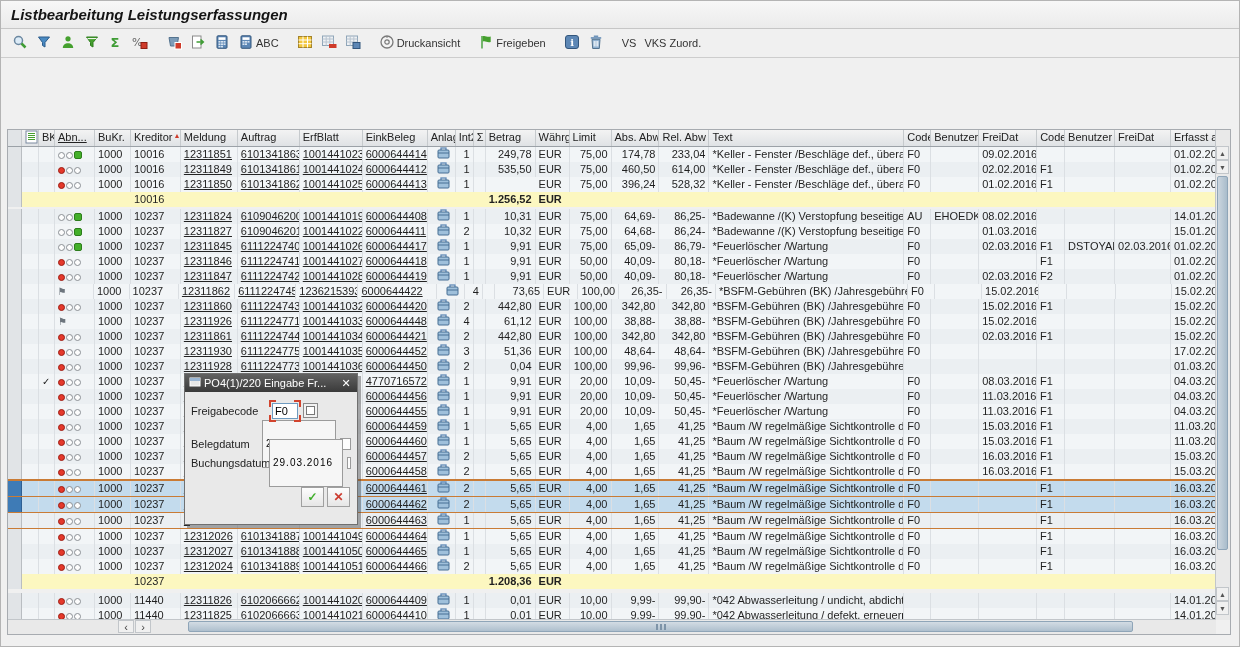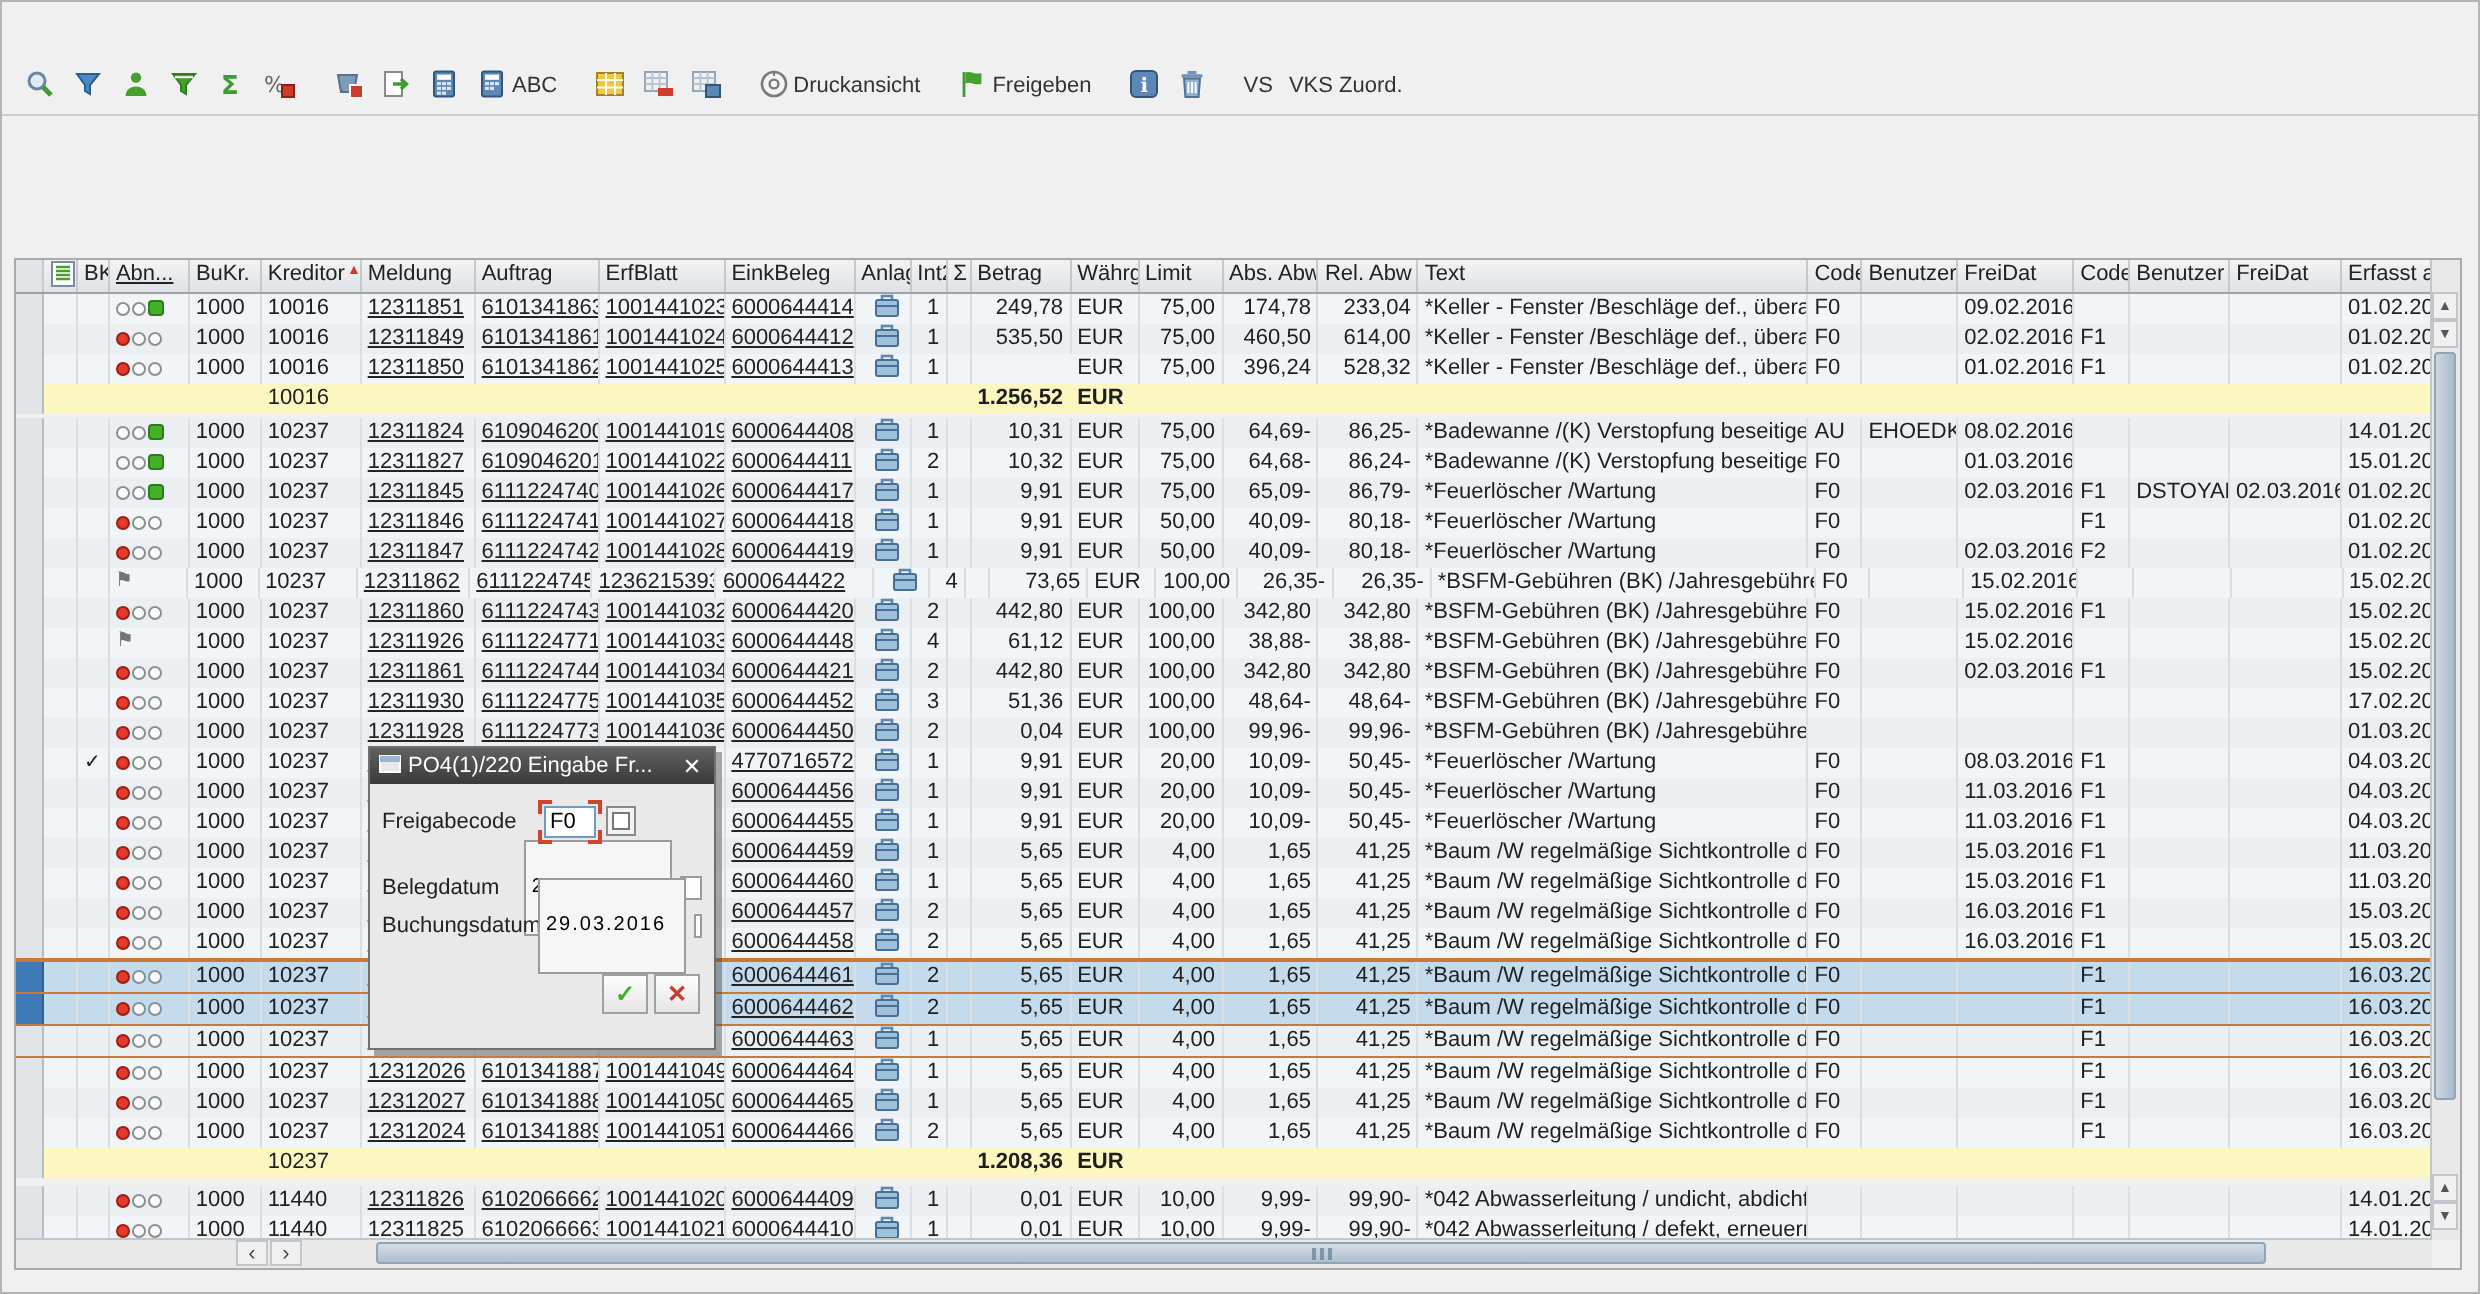--- a/index.html
+++ b/index.html
@@ -104,20 +104,23 @@
   .abtn{width:21px;height:18px;border:1px solid #a0a0a0;background:linear-gradient(#fdfdfd,#e6e6e6);
     display:flex;align-items:center;justify-content:center;font-weight:bold;font-size:12px;cursor:pointer;}
   .abtn.ok{color:#3fae2a;}
   .abtn.cancel{color:#cc3b2f;}
 </style>
 </head>
 <body>
 
 <div class="frame">
 
+  <div class="titlebar">
+    <span class="ttl">Listbearbeitung Leistungserfassungen</span>
+  </div>
 
   <div class="toolbar" id="toolbar">
       <span class="tb-item">
         <span><svg width="16" height="16">
             <circle cx="6.5" cy="6.5" r="4" fill="#dcebf7" stroke="#6b87a0" stroke-width="1.5"></circle>
             <line x1="9.5" y1="9.5" x2="13.5" y2="13.5" stroke="#3f9c35" stroke-width="2.5"></line>
           </svg></span>
       </span>
       <span class="tb-item">
         <span><svg width="16" height="16">

